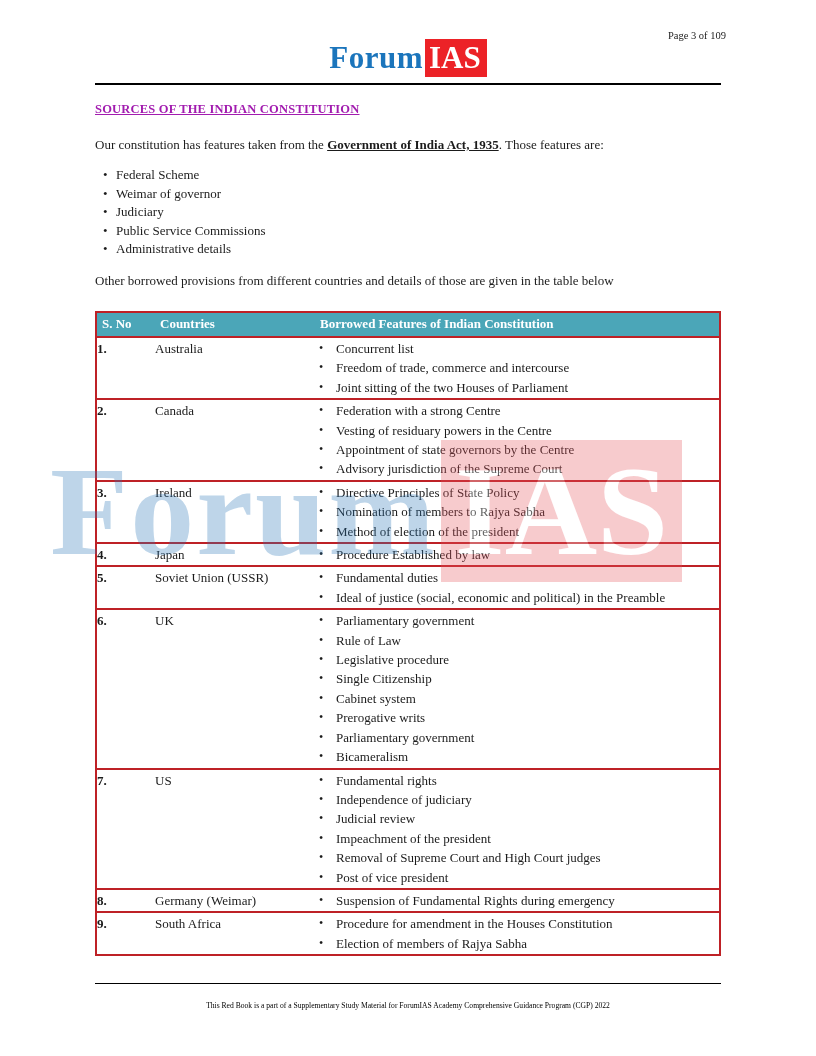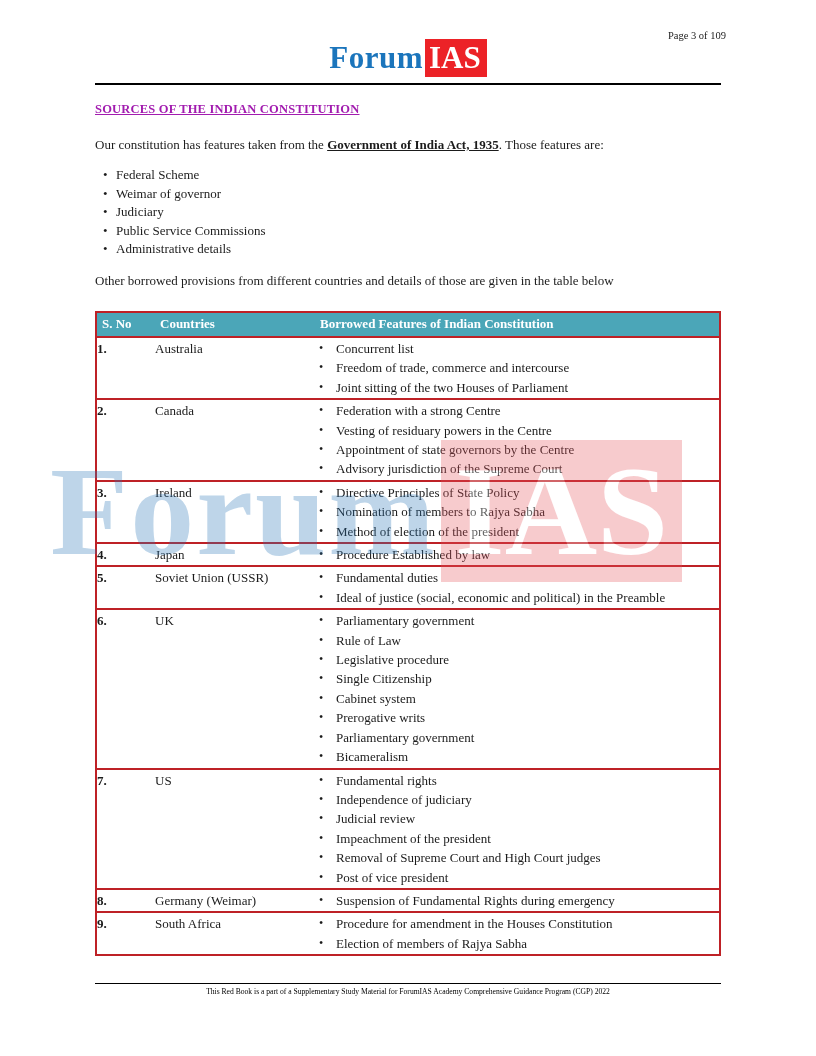--- a/index.html
+++ b/index.html
@@ -71,21 +71,21 @@
     position:absolute;top:451px;left:50px;z-index:5;
     pointer-events:none;opacity:0.30;
     font-family:"Liberation Serif", serif;
     font-size:128px;font-weight:bold;line-height:0.95;white-space:nowrap;
   }
   .wm-forum{ color:#2b77b8;letter-spacing:2px; }
   .wm-ias{ background:#e8555e;color:#ffffff;padding:0 14px;margin-left:4px; }
   .footer{
     position:absolute;left:95px;top:983px;width:626px;
     border-top:1.5px solid #000000;
-    padding-top:3px;text-align:center;
+    padding-top:17px;text-align:center;
     font-size:7.6px;color:#000000;line-height:10.5px;
   }
   .footer a{ color:#0563C1;text-decoration:underline; }
 </style>
 </head>
 <body>
 
 <div class="page">
 
   <div class="page-number">Page 3 of 109</div>

